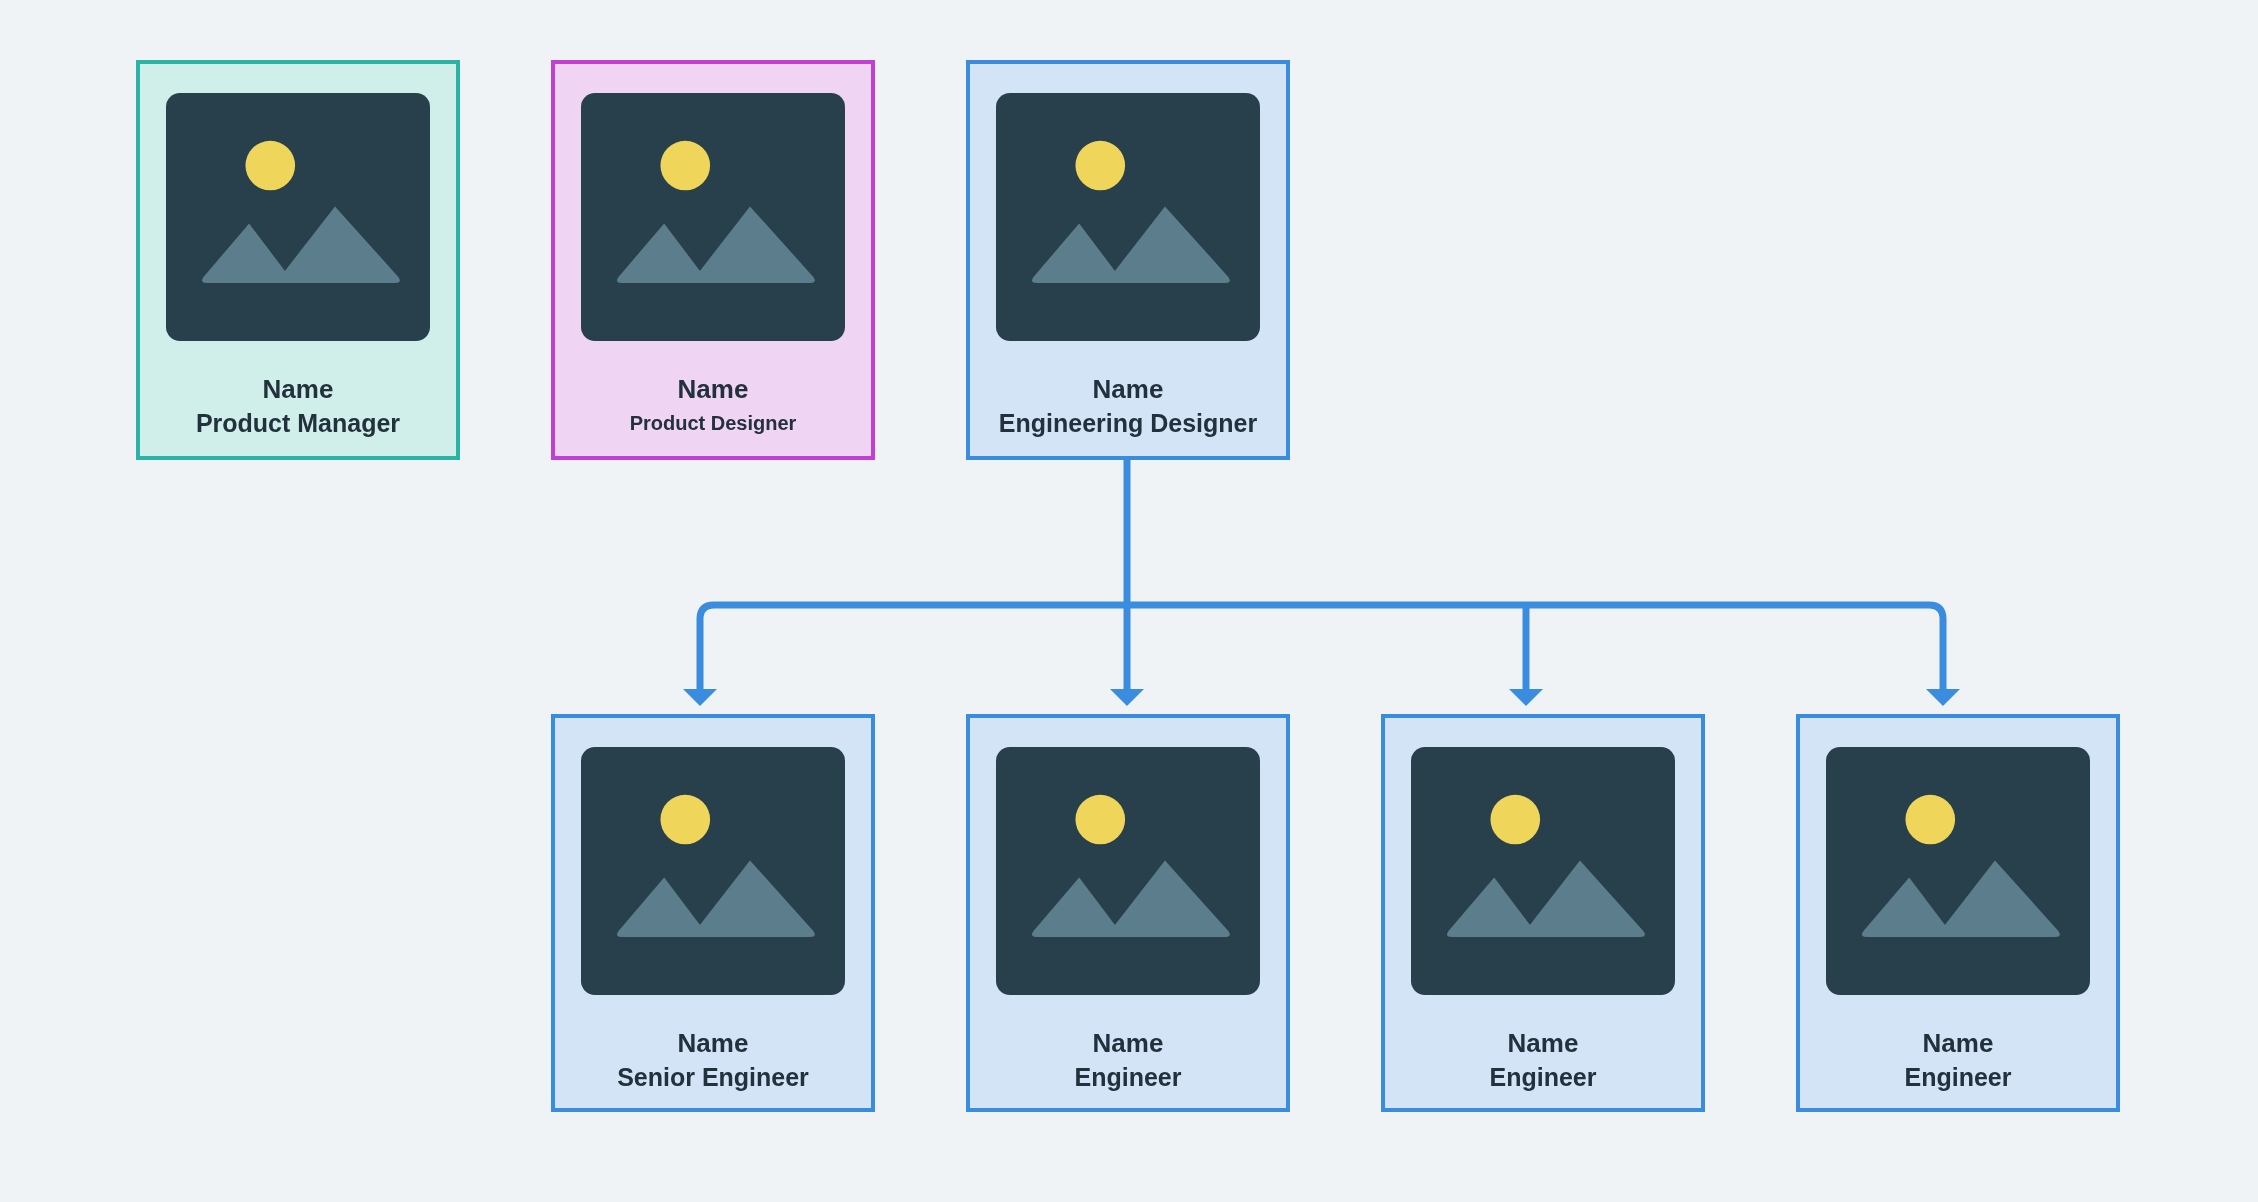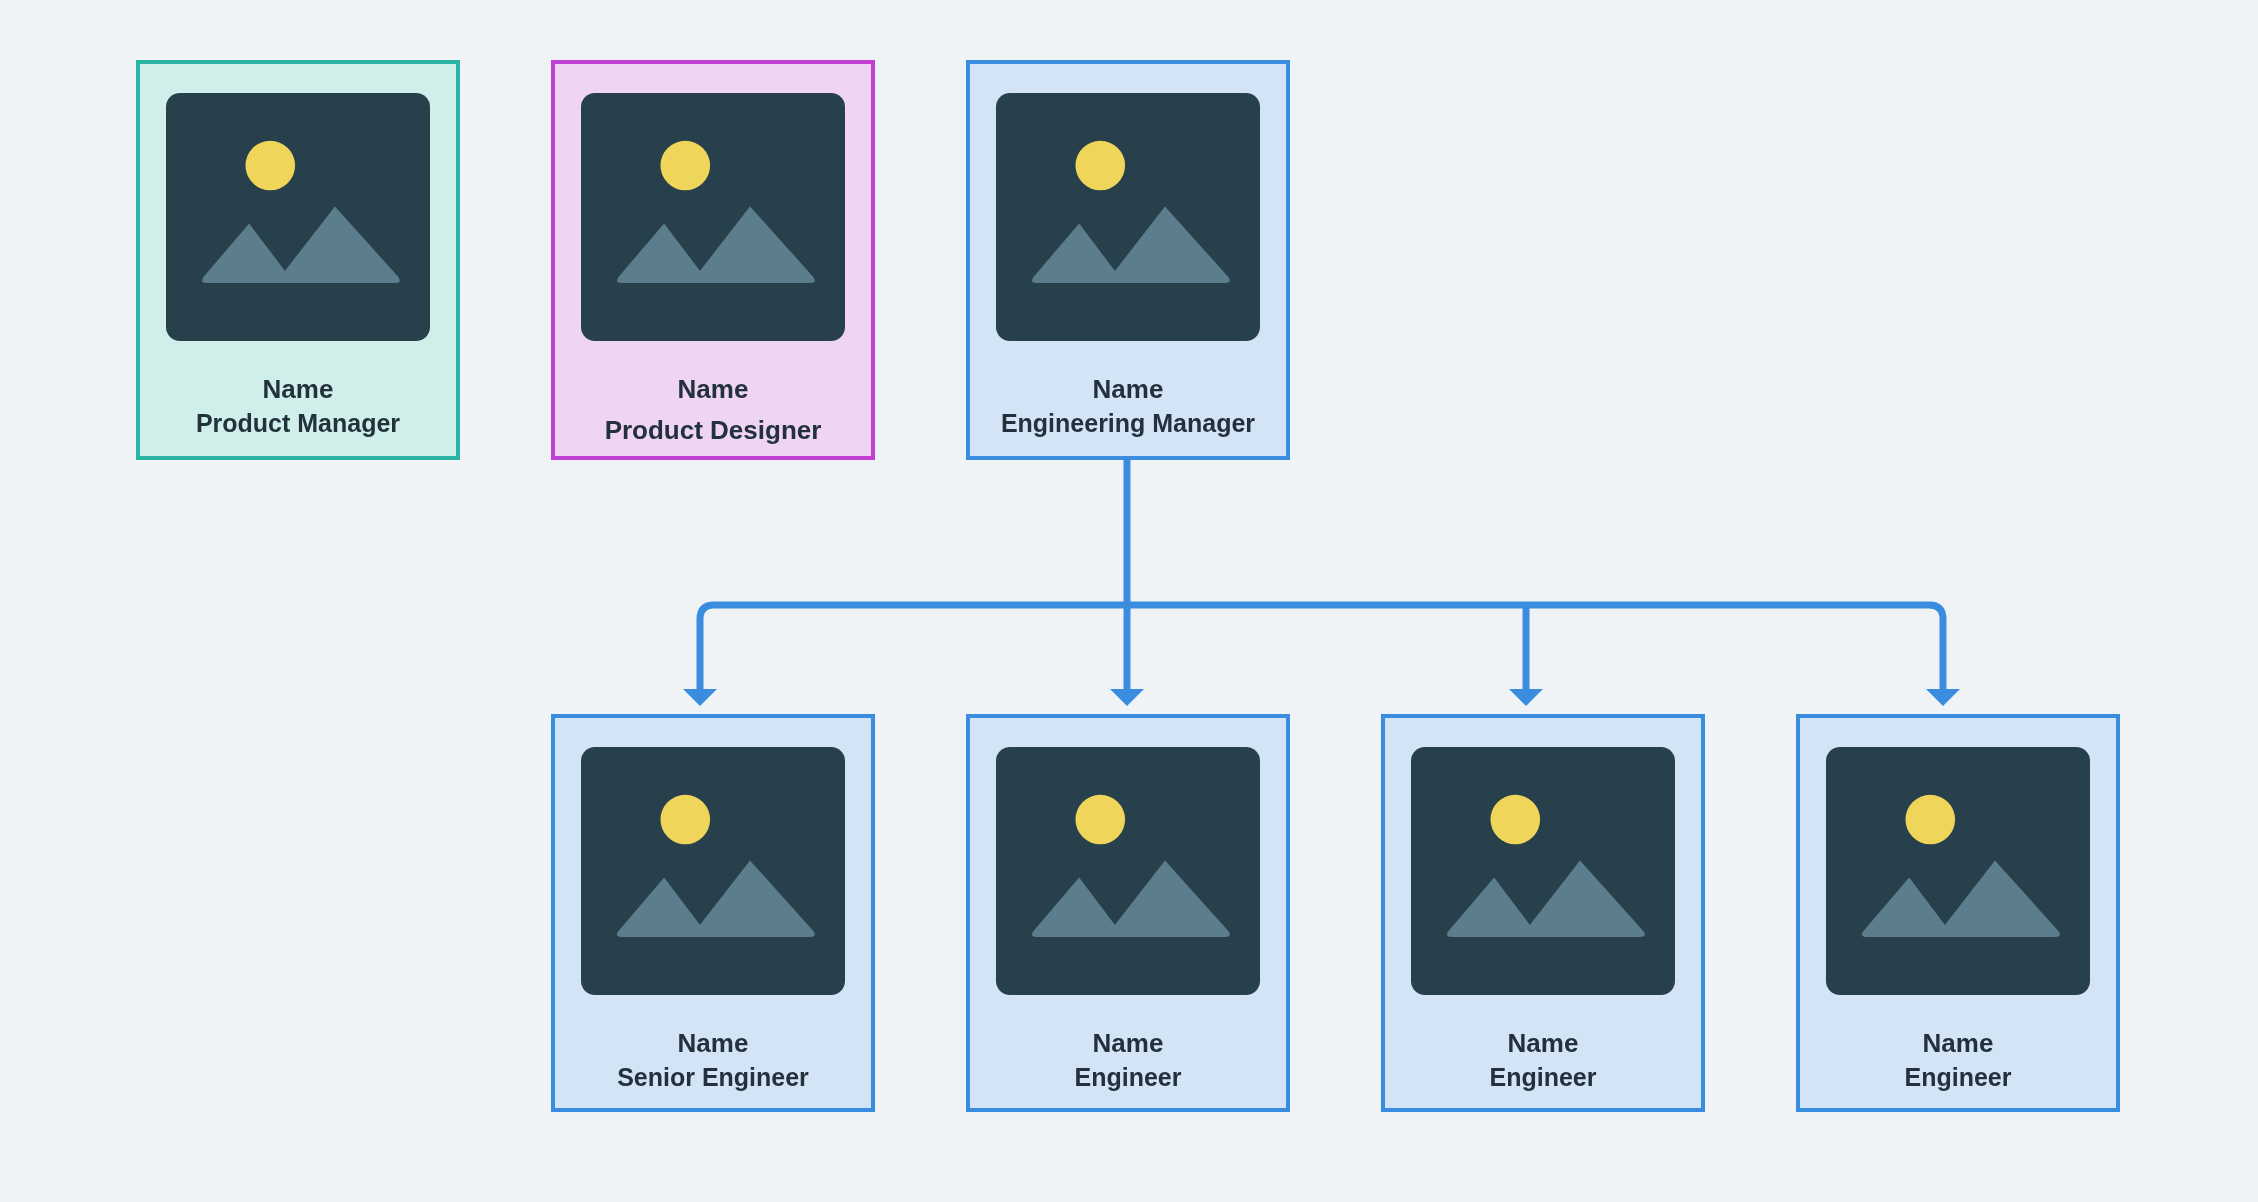--- a/index.html
+++ b/index.html
@@ -96,34 +96,34 @@
       <div class="node-card" style="left: 551px; top: 60px; width: 324px; height: 400px; background: rgb(239, 212, 243); border: 4px solid rgb(194, 63, 212);">
         <div class="photo-frame" style="margin-top: 29px; width: 264px; height: 248px; background: rgb(39, 64, 76);">
           <svg viewBox="0 0 100 94" preserveAspectRatio="none">
             <circle cx="39.5" cy="27.5" r="9.4" fill="#F0D55B"></circle>
             <path d="M31.5 49.5 L48.5 72 L15.5 72 Q12.6 72 14.2 69.7 Z" fill="#5C7E8C"></path>
             <path d="M64 43 L88 69.7 Q89.6 72 86.7 72 L41.5 72 Z" fill="#5C7E8C"></path>
           </svg>
         </div>
         <div class="node-text" style="margin-top: 31px;">
           <div class="node-name" style="font-size: 26px; line-height: 34px;">Name</div>
-          <div class="node-role" style="font-size: 26px; line-height: 33px; margin-top: 8px;">Product Designer</div>
+          <div class="node-role" style="font-size: 20px; line-height: 33px; margin-top: 1px;">Product Designer</div>
         </div>
       </div>
       <div class="node-card" style="left: 966px; top: 60px; width: 324px; height: 400px; background: rgb(212, 228, 247); border: 4px solid rgb(58, 141, 222);">
         <div class="photo-frame" style="margin-top: 29px; width: 264px; height: 248px; background: rgb(39, 64, 76);">
           <svg viewBox="0 0 100 94" preserveAspectRatio="none">
             <circle cx="39.5" cy="27.5" r="9.4" fill="#F0D55B"></circle>
             <path d="M31.5 49.5 L48.5 72 L15.5 72 Q12.6 72 14.2 69.7 Z" fill="#5C7E8C"></path>
             <path d="M64 43 L88 69.7 Q89.6 72 86.7 72 L41.5 72 Z" fill="#5C7E8C"></path>
           </svg>
         </div>
         <div class="node-text" style="margin-top: 31px;">
           <div class="node-name" style="font-size: 26px; line-height: 34px;">Name</div>
-          <div class="node-role" style="font-size: 25px; line-height: 33px; margin-top: 1px;">Engineering Manager</div>
+          <div class="node-role" style="font-size: 25px; line-height: 33px; margin-top: 1px;">Engineering Designer</div>
         </div>
       </div>
     </div>
   <div id="bottom-row">
       <div class="node-card" style="left: 551px; top: 714px; width: 324px; height: 398px; background: rgb(212, 228, 247); border: 4px solid rgb(58, 141, 222);">
         <div class="photo-frame" style="margin-top: 29px; width: 264px; height: 248px; background: rgb(39, 64, 76);">
           <svg viewBox="0 0 100 94" preserveAspectRatio="none">
             <circle cx="39.5" cy="27.5" r="9.4" fill="#F0D55B"></circle>
             <path d="M31.5 49.5 L48.5 72 L15.5 72 Q12.6 72 14.2 69.7 Z" fill="#5C7E8C"></path>
             <path d="M64 43 L88 69.7 Q89.6 72 86.7 72 L41.5 72 Z" fill="#5C7E8C"></path>

